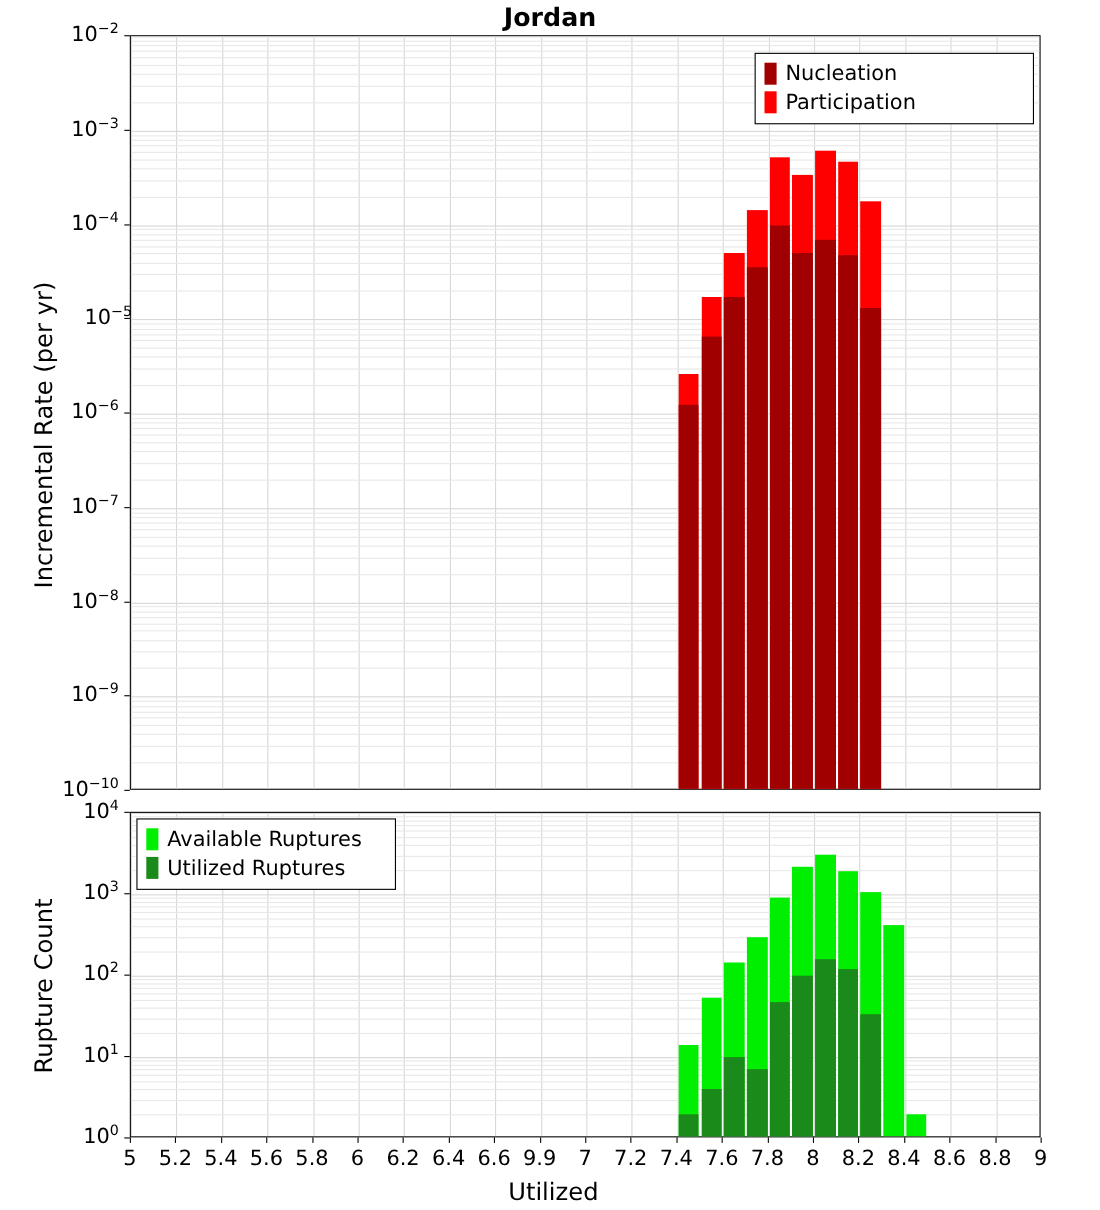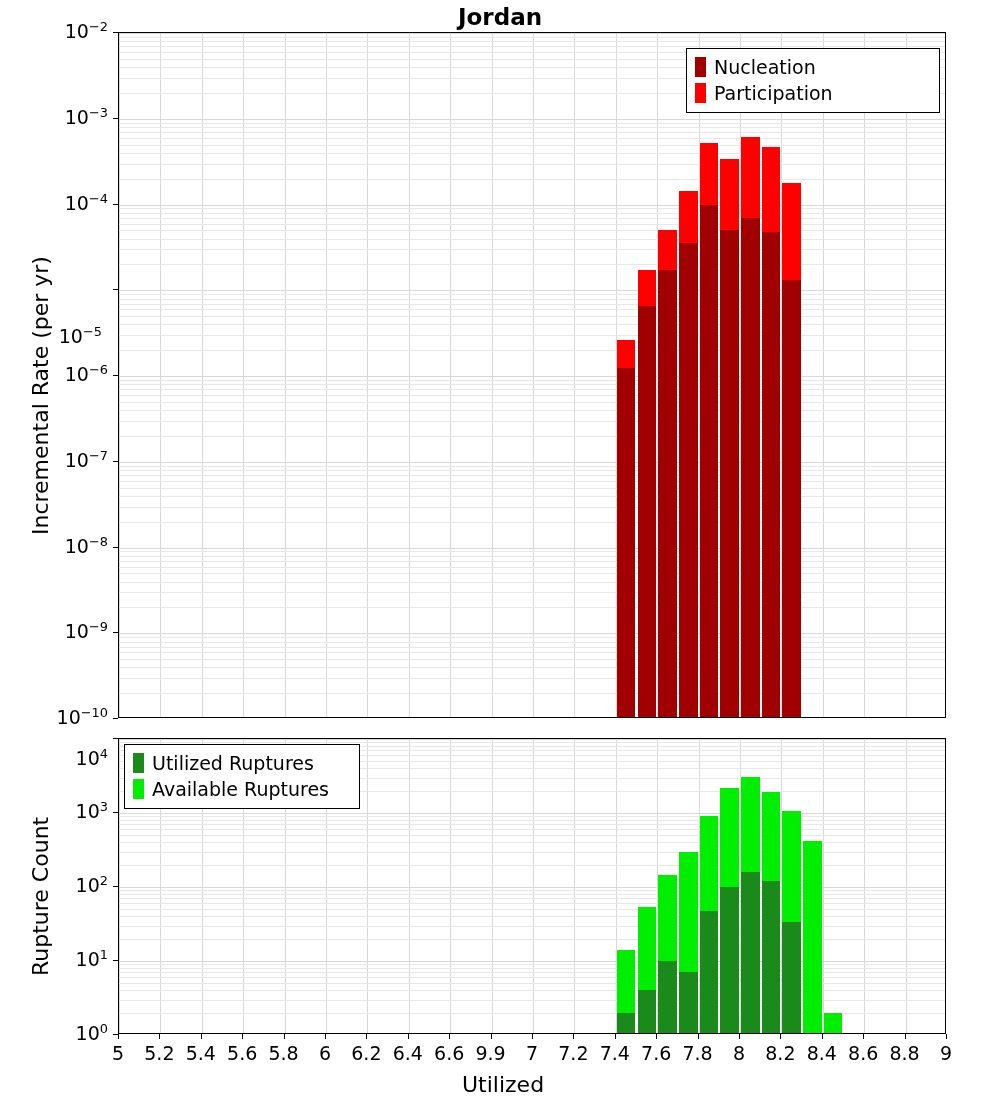--- a/index.html
+++ b/index.html
@@ -296,26 +296,26 @@
       <div class="bar" style="left: 601.3px; width: 18.7px; top: 148px; height: 148px; background: rgb(26, 138, 26); z-index: 3;"></div>
       <div class="bar" style="left: 622px; width: 18.7px; top: 132.895px; height: 163.105px; background: rgb(26, 138, 26); z-index: 3;"></div>
       <div class="bar" style="left: 642.7px; width: 18.7px; top: 142.141px; height: 153.859px; background: rgb(26, 138, 26); z-index: 3;"></div>
       <div class="bar" style="left: 663.4px; width: 18.7px; top: 182.671px; height: 113.329px; background: rgb(26, 138, 26); z-index: 3;"></div>
     </div>
 
   <div class="axis-title ylabel" id="ylabel-bottom" style="left: 28px; top: 976px;">Rupture Count</div>
 
   <div class="legend" id="legend-bottom" style="left: 124px; top: 744px; width: 236px;">
     <div class="legend-row">
+      <span class="legend-swatch" style="background:#00ee00"></span>
+      <span class="legend-text">Available Ruptures</span>
+    </div>
+    <div class="legend-row">
       <span class="legend-swatch" style="background:#1a8a1a"></span>
       <span class="legend-text">Utilized Ruptures</span>
-    </div>
-    <div class="legend-row">
-      <span class="legend-swatch" style="background:#00ee00"></span>
-      <span class="legend-text">Available Ruptures</span>
     </div>
   </div>
 
   <div class="axis-title" id="xlabel" style="left: 462px; top: 1072px;">Utilized</div>
 
 <div class="tick-mark" style="left: 118px; top: 1034px; width: 1px; height: 5px;"></div>
     <div class="xtick-label" style="left: 88px; top: 1042px; width: 60px;">5</div>
     <div class="tick-mark" style="left: 159.4px; top: 1034px; width: 1px; height: 5px;"></div>
     <div class="xtick-label" style="left: 129.4px; top: 1042px; width: 60px;">5.2</div>
     <div class="tick-mark" style="left: 200.8px; top: 1034px; width: 1px; height: 5px;"></div>
@@ -360,30 +360,30 @@
     <div class="tick-label" style="left: 30px; top: 705px; width: 78px;">10<span class="sup">−10</span></div>
     <div class="tick-mark" style="left: 113px; top: 632.25px; width: 5px; height: 1px;"></div>
     <div class="tick-label" style="left: 30px; top: 619.25px; width: 78px;">10<span class="sup">−9</span></div>
     <div class="tick-mark" style="left: 113px; top: 546.5px; width: 5px; height: 1px;"></div>
     <div class="tick-label" style="left: 30px; top: 533.5px; width: 78px; text-align: right;">10<span class="sup">−8</span></div>
     <div class="tick-mark" style="left: 113px; top: 460.75px; width: 5px; height: 1px;"></div>
     <div class="tick-label" style="left: 30px; top: 447.75px; width: 78px;">10<span class="sup">−7</span></div>
     <div class="tick-mark" style="left: 113px; top: 375px; width: 5px; height: 1px;"></div>
     <div class="tick-label" style="left: 30px; top: 362px; width: 78px;">10<span class="sup">−6</span></div>
     <div class="tick-mark" style="left: 113px; top: 289.25px; width: 5px; height: 1px;"></div>
-    <div class="tick-label" style="left: 24px; top: 276.25px; width: 78px; margin-top: 48px;">10<span class="sup">−5</span></div>
+    <div class="tick-label" style="left: 42px; top: 276.25px; width: 78px;">10<span class="sup">−5</span></div>
     <div class="tick-mark" style="left: 113px; top: 203.5px; width: 5px; height: 1px;"></div>
     <div class="tick-label" style="left: 30px; top: 190.5px; width: 78px;">10<span class="sup">−4</span></div>
     <div class="tick-mark" style="left: 113px; top: 117.75px; width: 5px; height: 1px;"></div>
     <div class="tick-label" style="left: 30px; top: 104.75px; width: 78px;">10<span class="sup">−3</span></div>
     <div class="tick-mark" style="left: 113px; top: 32px; width: 5px; height: 1px;"></div>
     <div class="tick-label" style="left: 30px; top: 19px; width: 78px;">10<span class="sup">−2</span></div>
     <div class="tick-mark" style="left: 113px; top: 1034px; width: 5px; height: 1px;"></div>
     <div class="tick-label" style="left: 30px; top: 1021px; width: 78px;">10<span class="sup">0</span></div>
     <div class="tick-mark" style="left: 113px; top: 960px; width: 5px; height: 1px;"></div>
     <div class="tick-label" style="left: 30px; top: 947px; width: 78px;">10<span class="sup">1</span></div>
     <div class="tick-mark" style="left: 113px; top: 886px; width: 5px; height: 1px;"></div>
     <div class="tick-label" style="left: 30px; top: 873px; width: 78px;">10<span class="sup">2</span></div>
     <div class="tick-mark" style="left: 113px; top: 812px; width: 5px; height: 1px;"></div>
     <div class="tick-label" style="left: 30px; top: 799px; width: 78px;">10<span class="sup">3</span></div>
     <div class="tick-mark" style="left: 113px; top: 738px; width: 5px; height: 1px;"></div>
-    <div class="tick-label" style="left: 30px; top: 746px; width: 78px;">10<span class="sup">4</span></div>
+    <div class="tick-label" style="left: 30px; top: 725px; width: 78px;">10<span class="sup">4</span></div>
   </div>
 
 </body></html>

